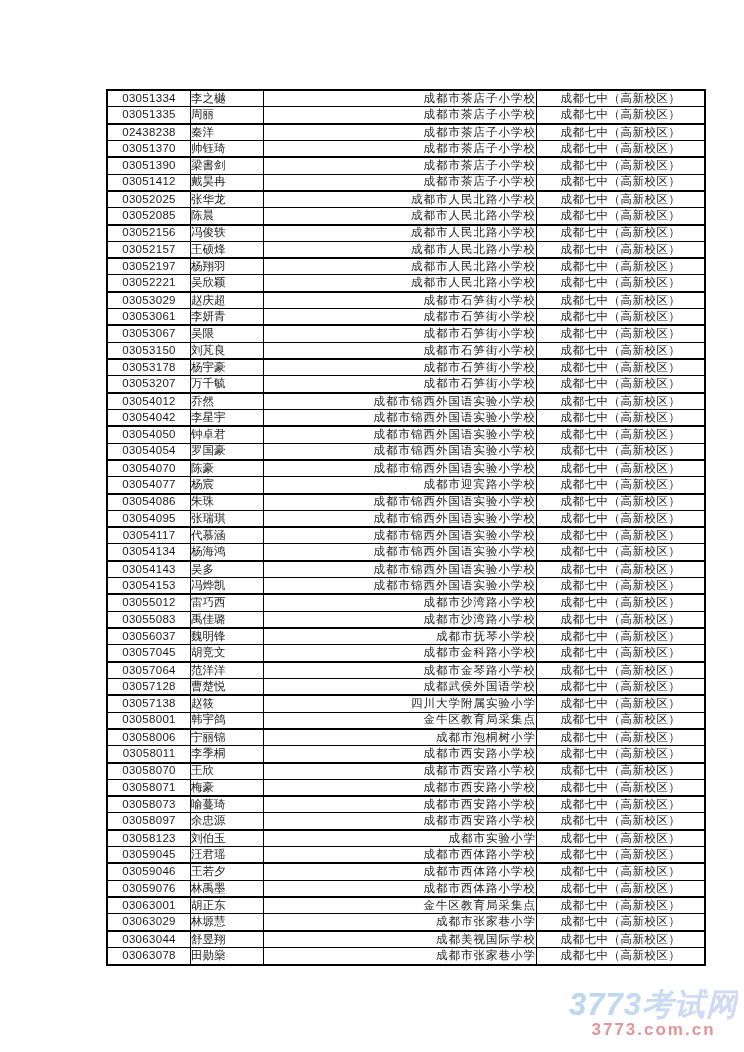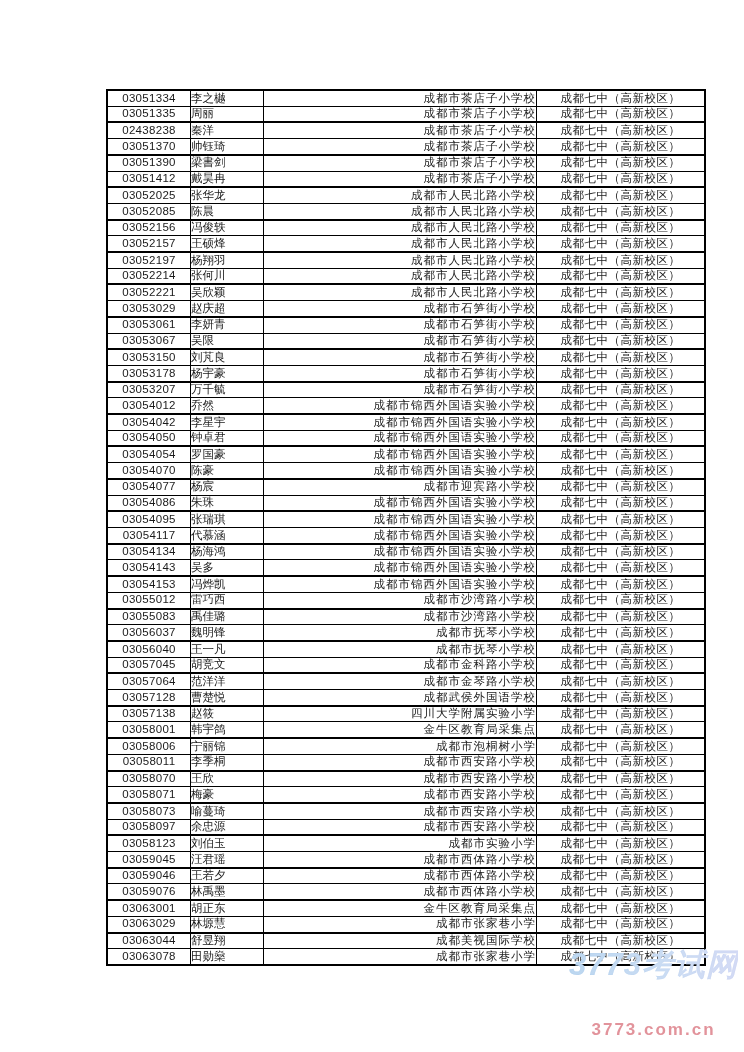--- a/index.html
+++ b/index.html
@@ -85,21 +85,20 @@
     color: transparent;
     text-shadow: 0 0 1px rgba(255,255,255,0.4);
   }
   .wm-domain {
     font-family: "Liberation Sans", "DejaVu Sans", sans-serif;
     font-weight: bold;
     font-size: 17px;
     line-height: 1.2;
     letter-spacing: 2px;
     color: #e2939b;
-    margin-top: 40px;
   }
 </style>
 </head>
 <body>
 
 <div class="roster-wrap">
   <table class="roster">
     <tbody id="roster-body">
         <tr>
           <td class="c-id">03051334</td>
@@ -161,26 +160,20 @@
           <td class="c-school">成都市人民北路小学校</td>
           <td class="c-dest">成都七中（高新校区）</td>
         </tr>
         <tr>
           <td class="c-id">03052197</td>
           <td class="c-name">杨翔羽</td>
           <td class="c-school">成都市人民北路小学校</td>
           <td class="c-dest">成都七中（高新校区）</td>
         </tr>
         <tr>
-          <td class="c-id">03052214</td>
-          <td class="c-name">张何川</td>
-          <td class="c-school">成都市人民北路小学校</td>
-          <td class="c-dest">成都七中（高新校区）</td>
-        </tr>
-        <tr>
           <td class="c-id">03052221</td>
           <td class="c-name">吴欣颖</td>
           <td class="c-school">成都市人民北路小学校</td>
           <td class="c-dest">成都七中（高新校区）</td>
         </tr>
         <tr>
           <td class="c-id">03053029</td>
           <td class="c-name">赵庆超</td>
           <td class="c-school">成都市石笋街小学校</td>
           <td class="c-dest">成都七中（高新校区）</td>
@@ -295,26 +288,20 @@
         </tr>
         <tr>
           <td class="c-id">03055083</td>
           <td class="c-name">禹佳璐</td>
           <td class="c-school">成都市沙湾路小学校</td>
           <td class="c-dest">成都七中（高新校区）</td>
         </tr>
         <tr>
           <td class="c-id">03056037</td>
           <td class="c-name">魏明锋</td>
-          <td class="c-school">成都市抚琴小学校</td>
-          <td class="c-dest">成都七中（高新校区）</td>
-        </tr>
-        <tr>
-          <td class="c-id">03056040</td>
-          <td class="c-name">王一凡</td>
           <td class="c-school">成都市抚琴小学校</td>
           <td class="c-dest">成都七中（高新校区）</td>
         </tr>
         <tr>
           <td class="c-id">03057045</td>
           <td class="c-name">胡竞文</td>
           <td class="c-school">成都市金科路小学校</td>
           <td class="c-dest">成都七中（高新校区）</td>
         </tr>
         <tr>

